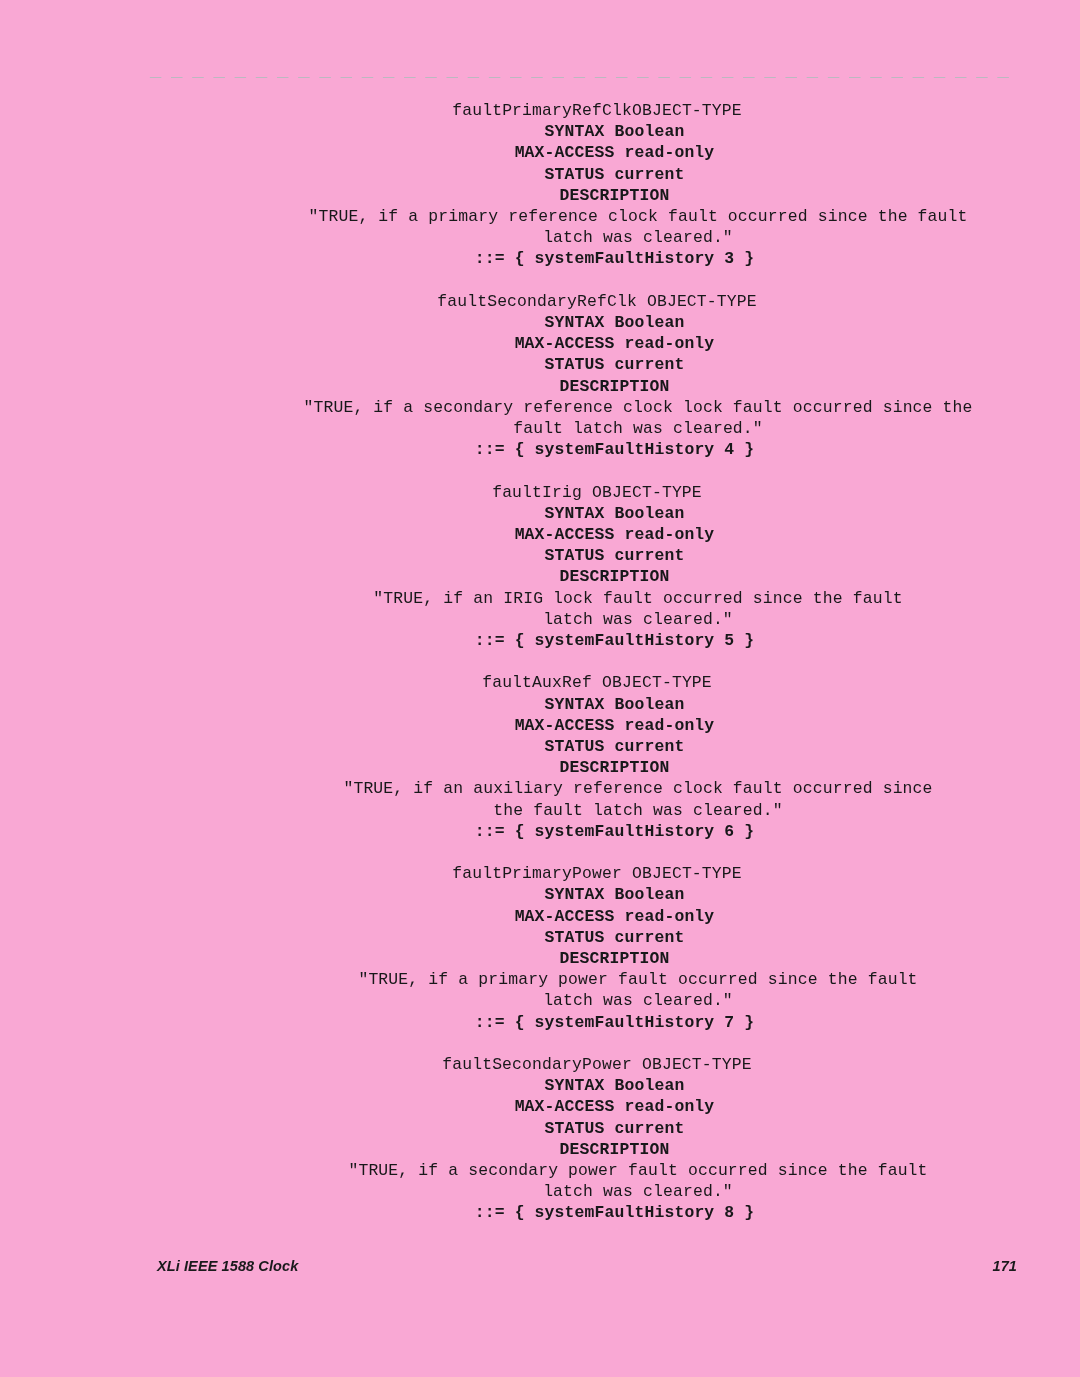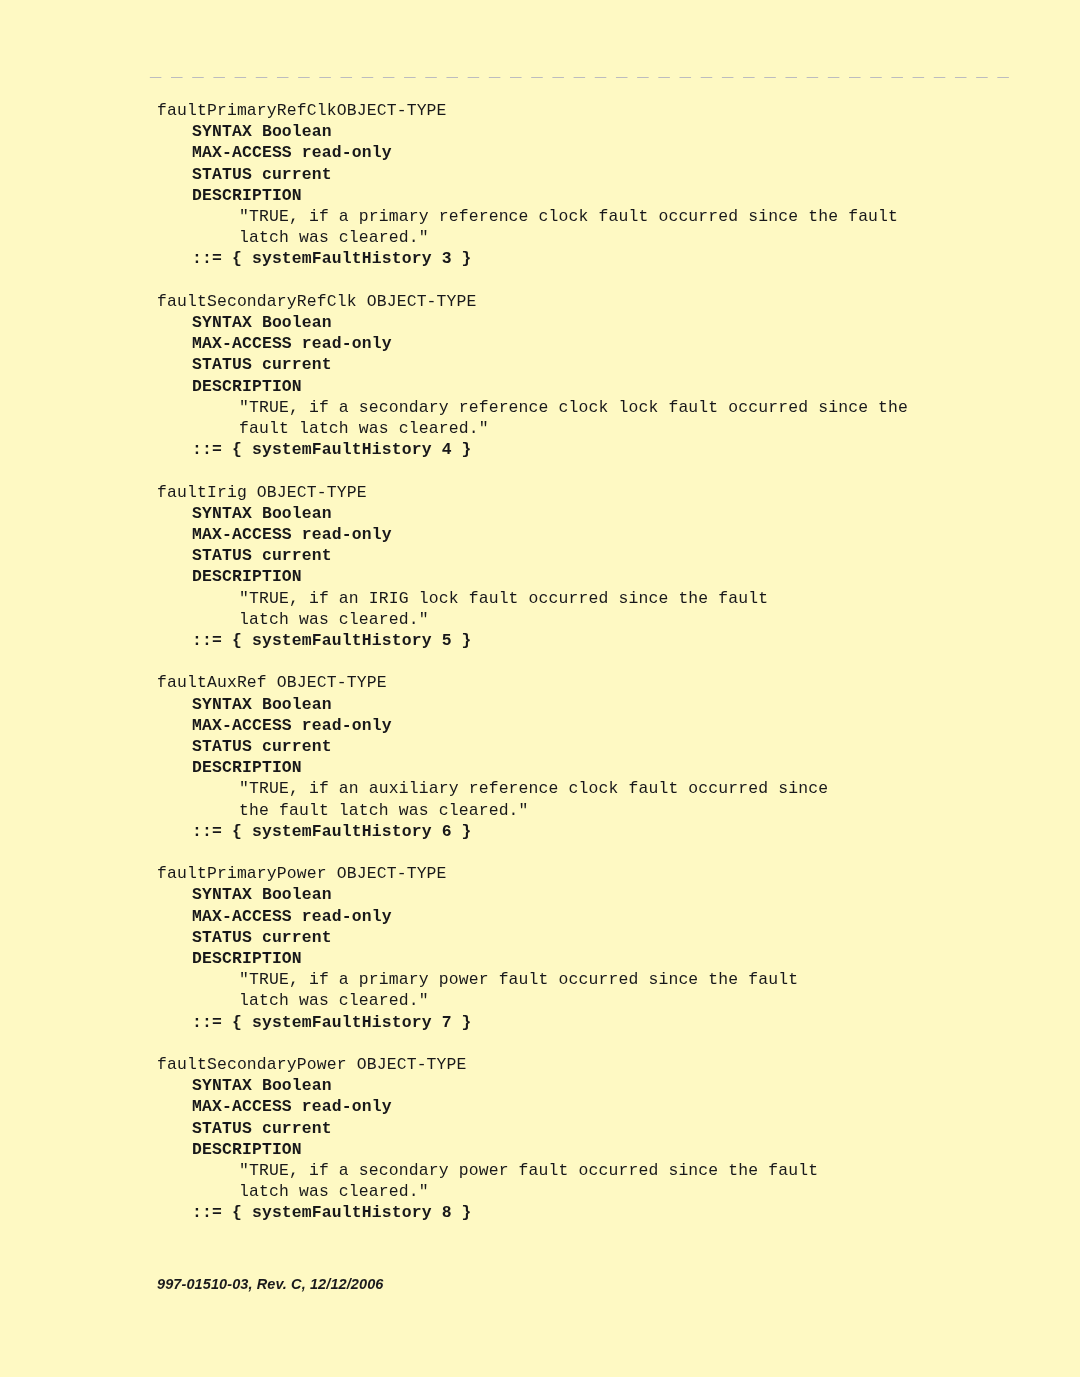--- a/index.html
+++ b/index.html
@@ -11,21 +11,22 @@
     width: 1080px;
     height: 1377px;
     position: relative;
     font-family: "Liberation Serif", serif;
     overflow: hidden;
   }
 
   .page {
     position: absolute;
     inset: 0;
-    background: #fef9c3;
+    background: #f9a8d4;
+    text-align: center;
   }
 
   
   .header-rule {
     position: absolute;
     left: 145px;
     top: 76px;
     width: 872px;
     height: 3px;
     background-image: radial-gradient(#b9b9bf 40%, transparent 41%);
@@ -96,18 +97,19 @@
   <div class="code-area">
       <div class="code-block"><div class="code-line ind0">faultPrimaryRefClkOBJECT-TYPE</div><div class="code-line ind1">SYNTAX Boolean</div><div class="code-line ind1">MAX-ACCESS read-only</div><div class="code-line ind1">STATUS current</div><div class="code-line ind1">DESCRIPTION</div><div class="code-line ind2">"TRUE, if a primary reference clock fault occurred since the fault</div><div class="code-line ind2">latch was cleared."</div><div class="code-line ind1">::= { systemFaultHistory 3 }</div></div>
       <div class="code-block"><div class="code-line ind0">faultSecondaryRefClk OBJECT-TYPE</div><div class="code-line ind1">SYNTAX Boolean</div><div class="code-line ind1">MAX-ACCESS read-only</div><div class="code-line ind1">STATUS current</div><div class="code-line ind1">DESCRIPTION</div><div class="code-line ind2">"TRUE, if a secondary reference clock lock fault occurred since the</div><div class="code-line ind2">fault latch was cleared."</div><div class="code-line ind1">::= { systemFaultHistory 4 }</div></div>
       <div class="code-block"><div class="code-line ind0">faultIrig OBJECT-TYPE</div><div class="code-line ind1">SYNTAX Boolean</div><div class="code-line ind1">MAX-ACCESS read-only</div><div class="code-line ind1">STATUS current</div><div class="code-line ind1">DESCRIPTION</div><div class="code-line ind2">"TRUE, if an IRIG lock fault occurred since the fault</div><div class="code-line ind2">latch was cleared."</div><div class="code-line ind1">::= { systemFaultHistory 5 }</div></div>
       <div class="code-block"><div class="code-line ind0">faultAuxRef OBJECT-TYPE</div><div class="code-line ind1">SYNTAX Boolean</div><div class="code-line ind1">MAX-ACCESS read-only</div><div class="code-line ind1">STATUS current</div><div class="code-line ind1">DESCRIPTION</div><div class="code-line ind2">"TRUE, if an auxiliary reference clock fault occurred since</div><div class="code-line ind2">the fault latch was cleared."</div><div class="code-line ind1">::= { systemFaultHistory 6 }</div></div>
       <div class="code-block"><div class="code-line ind0">faultPrimaryPower OBJECT-TYPE</div><div class="code-line ind1">SYNTAX Boolean</div><div class="code-line ind1">MAX-ACCESS read-only</div><div class="code-line ind1">STATUS current</div><div class="code-line ind1">DESCRIPTION</div><div class="code-line ind2">"TRUE, if a primary power fault occurred since the fault</div><div class="code-line ind2">latch was cleared."</div><div class="code-line ind1">::= { systemFaultHistory 7 }</div></div>
       <div class="code-block"><div class="code-line ind0">faultSecondaryPower OBJECT-TYPE</div><div class="code-line ind1">SYNTAX Boolean</div><div class="code-line ind1">MAX-ACCESS read-only</div><div class="code-line ind1">STATUS current</div><div class="code-line ind1">DESCRIPTION</div><div class="code-line ind2">"TRUE, if a secondary power fault occurred since the fault</div><div class="code-line ind2">latch was cleared."</div><div class="code-line ind1">::= { systemFaultHistory 8 }</div></div>
     </div>
 
   <div class="footer">
-    <div class="footer-row footer-row-2">
-      <span class="footer-revision">997-01510-03, Rev. C, 12/12/2006</span>
+    <div class="footer-row">
+      <span class="footer-doc-title">XLi IEEE 1588 Clock</span>
+      <span class="footer-page-number">171</span>
     </div>
   </div>
 
 </div>
 
 </body></html>

